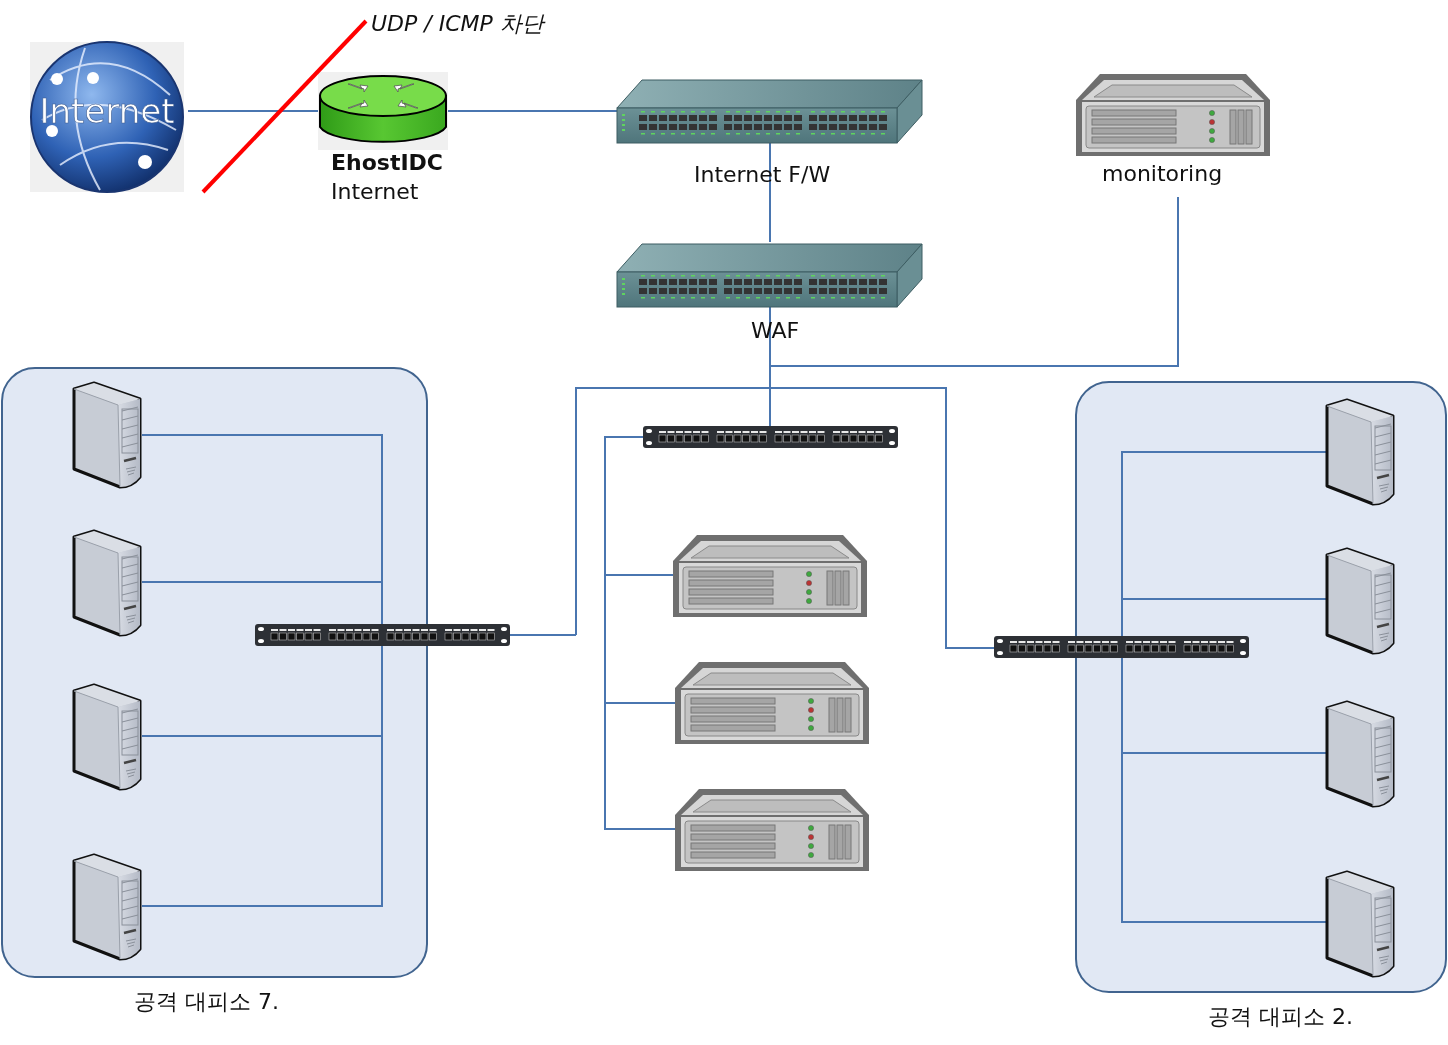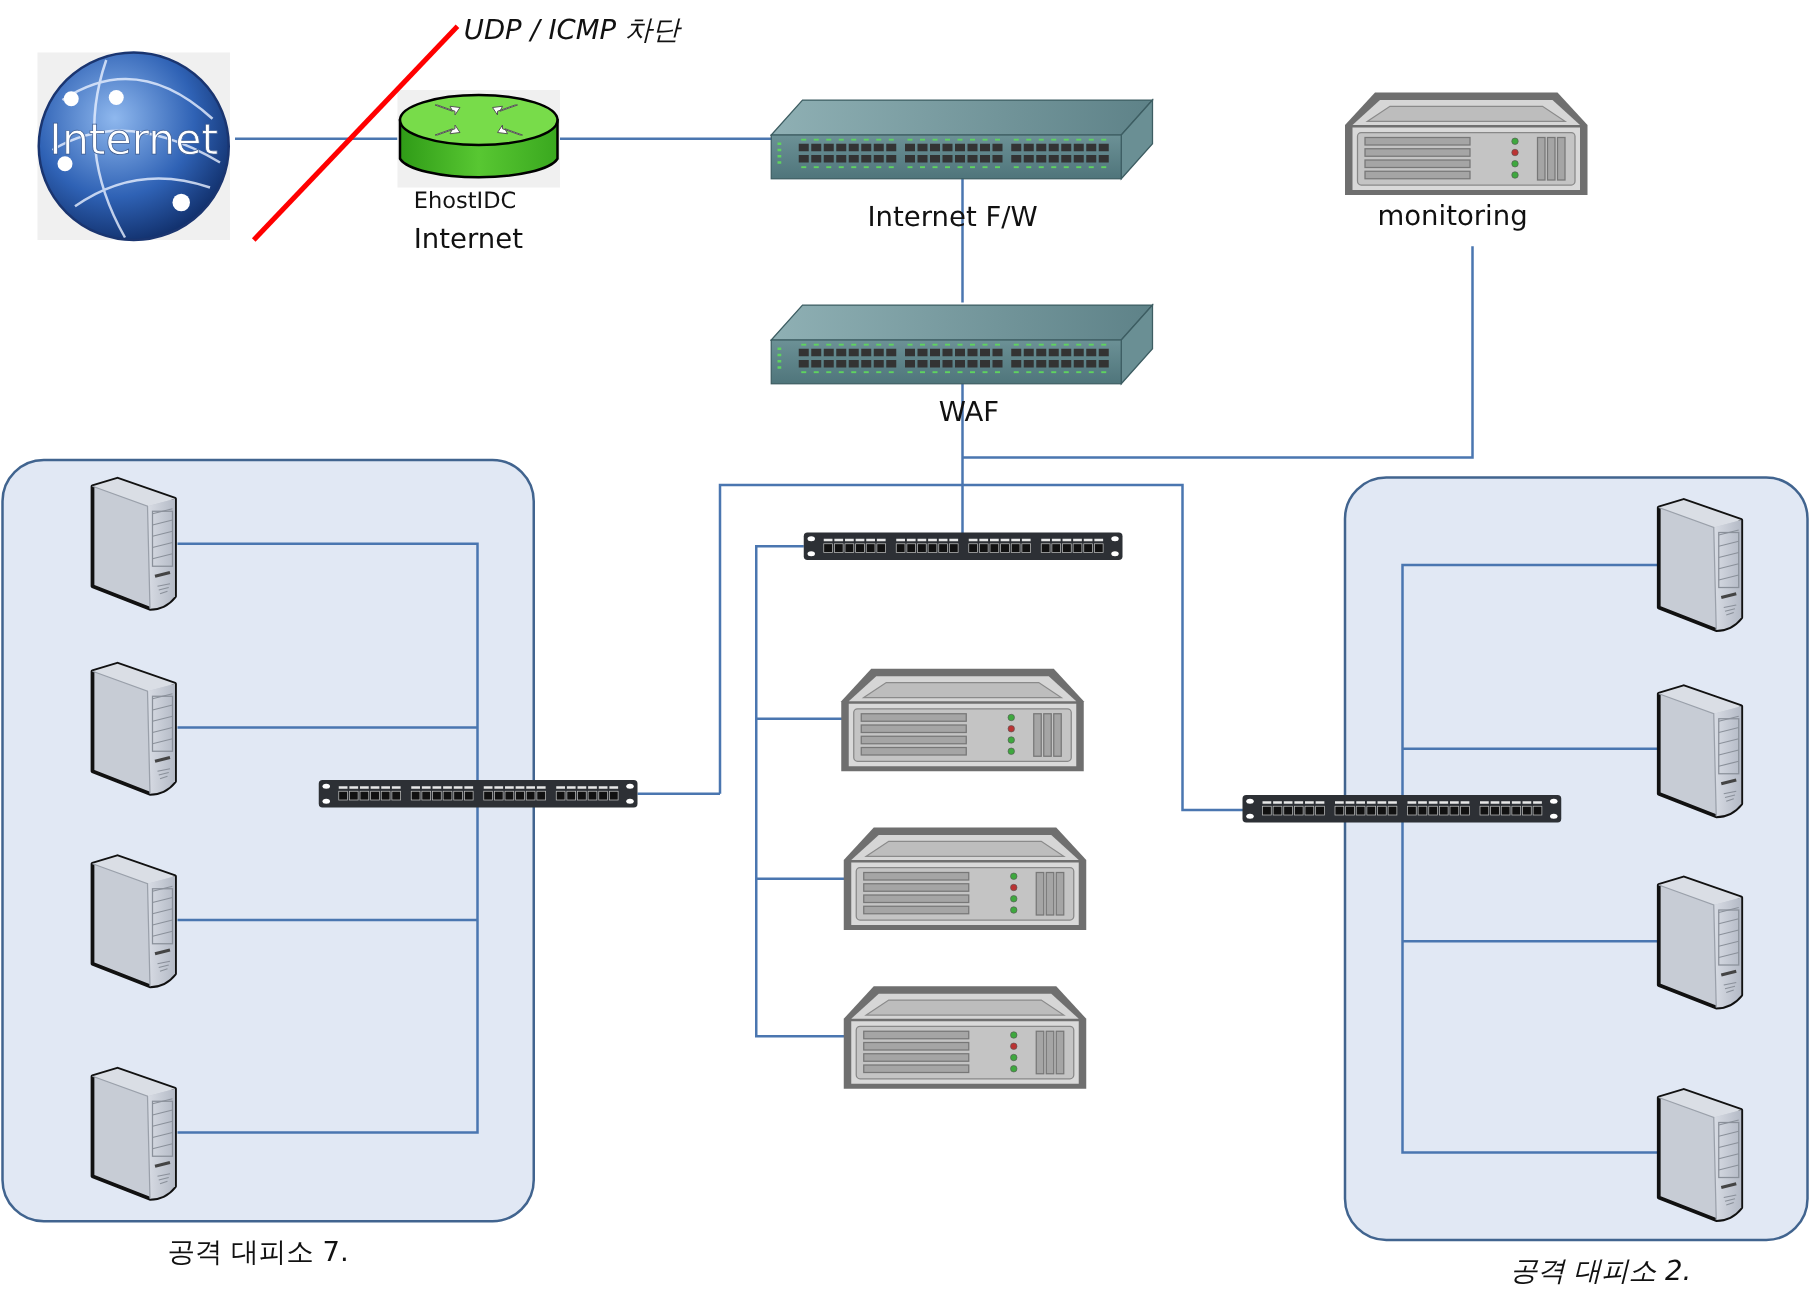--- a/index.html
+++ b/index.html
@@ -675,20 +675,20 @@
         <line x1="50" y1="66" x2="66" y2="62" stroke="#8a909a" stroke-width="1"></line>
         <rect x="50" y="28" width="16" height="44" fill="none" stroke="#8a909a"></rect>
         <path d="M52,80 L64,77" stroke="#444" stroke-width="2.5"></path>
         <line x1="54" y1="88" x2="64" y2="86" stroke="#8a909a" stroke-width="1"></line>
         <line x1="55" y1="91" x2="63" y2="89" stroke="#8a909a" stroke-width="1"></line>
         <line x1="56" y1="94" x2="62" y2="92" stroke="#8a909a" stroke-width="1"></line>
       </g>
   </svg>
 
   <div class="label" style="left:371px; top:9px; font-size:22px;font-style:italic;">UDP / ICMP 차단</div>
-  <div class="label" style="left:331px; top:150px; font-size:18px;">EhostIDC</div>
+  <div class="label" style="left:331px; top:150px; font-size:22px;font-weight:bold;">EhostIDC</div>
   <div class="label" style="left:331px; top:179px; font-size:22px;">Internet</div>
   <div class="label" style="left:694px; top:162px; font-size:22px;">Internet F/W</div>
   <div class="label" style="left:739px; top:318px; font-size:22px;margin-left:12px;">WAF</div>
   <div class="label" style="left:1102px; top:161px; font-size:22px;">monitoring</div>
   <div class="label" style="left:134px; top:987px; font-size:22px;">공격 대피소 7.</div>
-  <div class="label" style="left:1208px; top:1002px; font-size:22px;font-style:italic;">공격 대피소 2.</div>
+  <div class="label" style="left:1208px; top:1002px; font-size:22px;">공격 대피소 2.</div>
 </div>
 
 </body></html>

